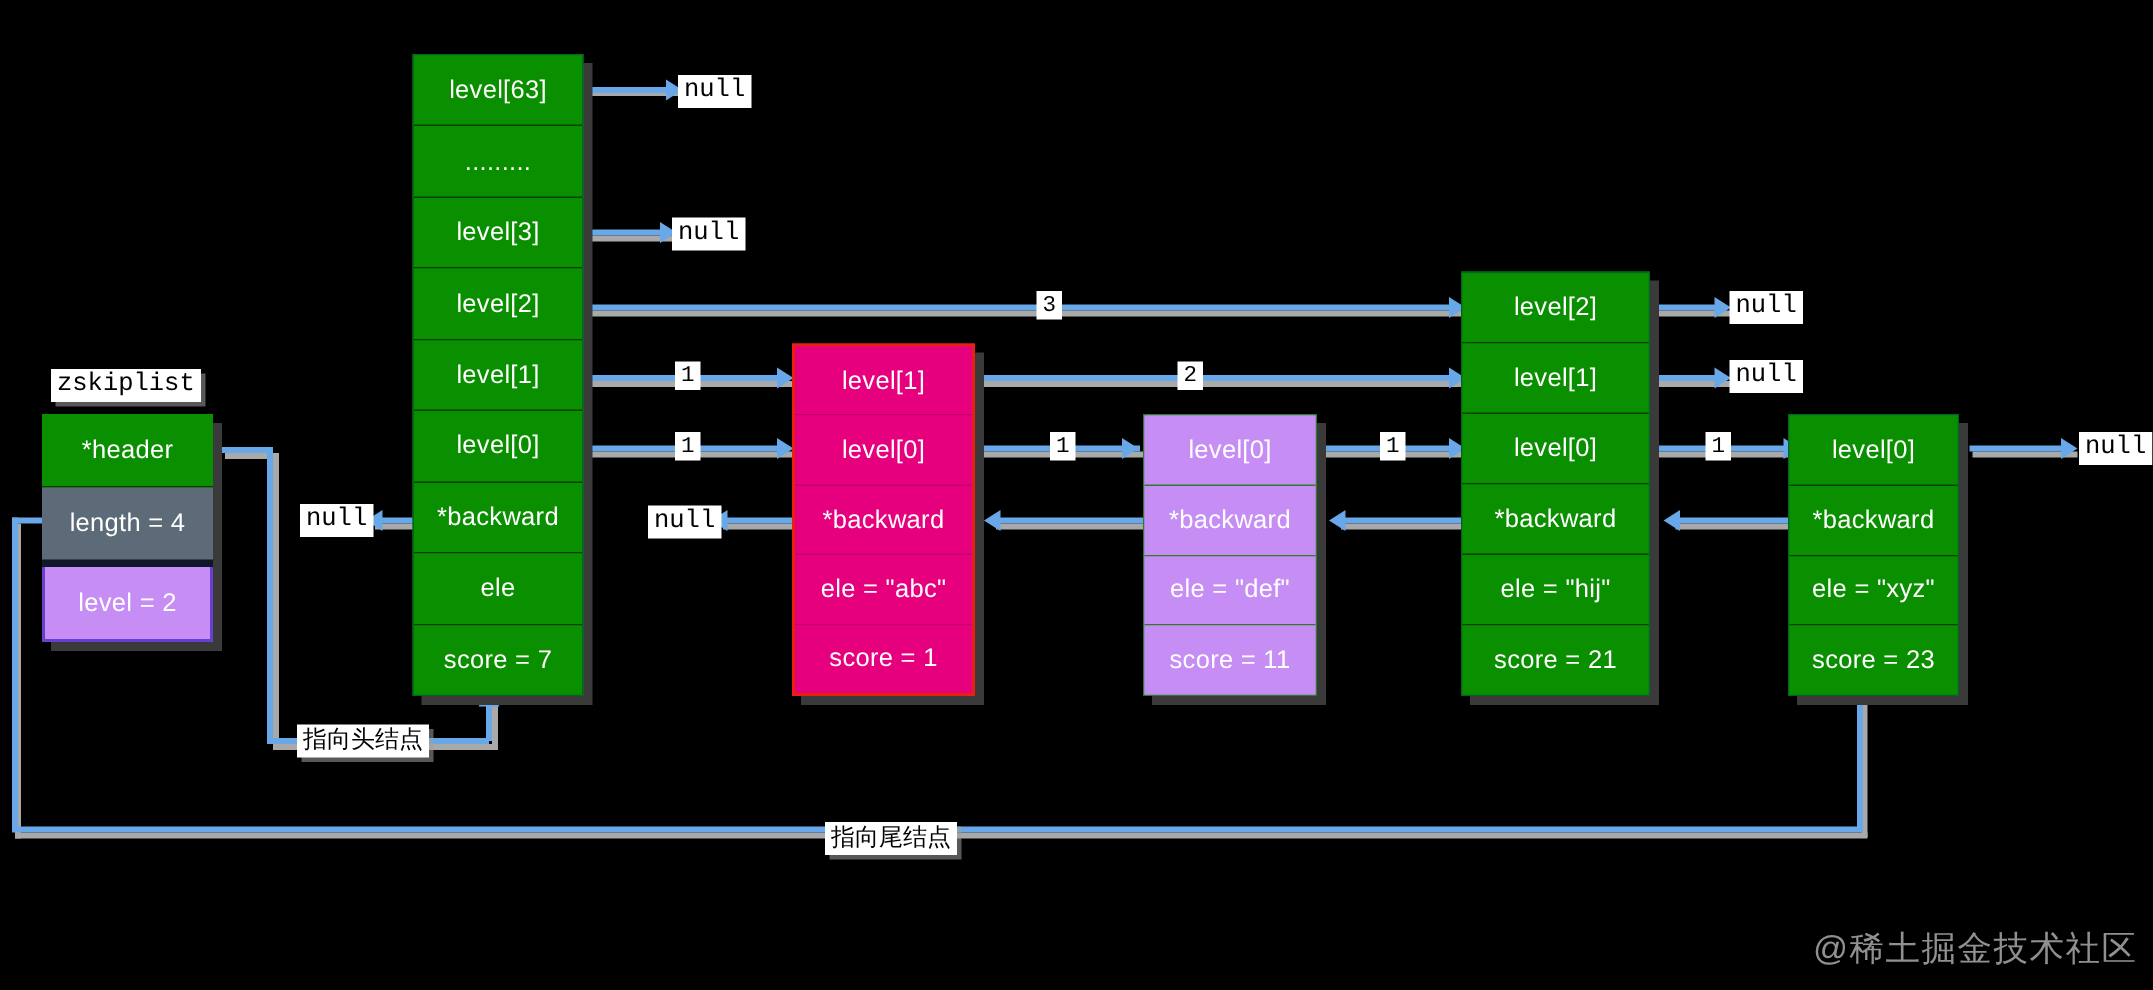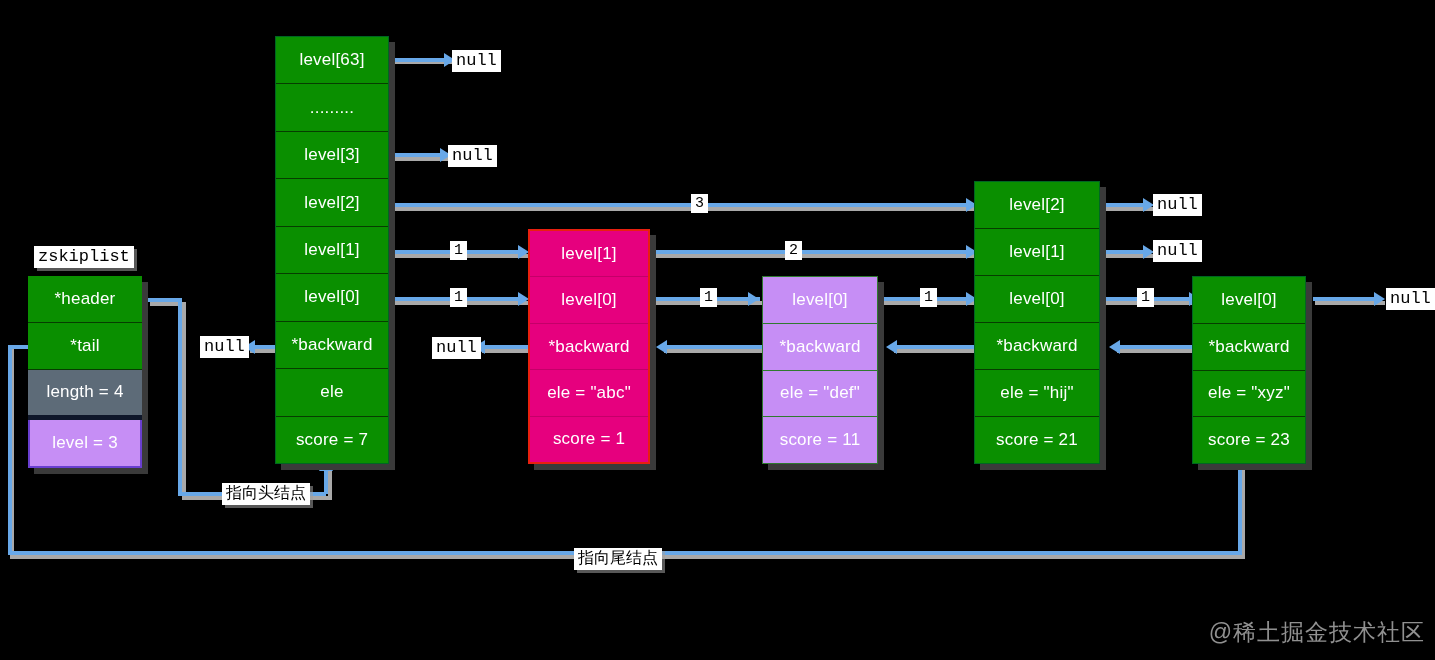--- a/index.html
+++ b/index.html
@@ -27,21 +27,21 @@
 
   
   .zsl .cell.c-green{background:#0a8f00;border-bottom:1px solid #063d00;}
   .zsl .cell.c-slate{background:#5d6b78;border-bottom:5px solid #0f172a;}
   .zsl .cell.c-violet{background:#c68ef5;border:2px solid #6a3fd0;border-top:none;}
 
   
   .tag{position:absolute;background:#fff;color:#000;z-index:9;
        font-family:"Liberation Mono","DejaVu Sans Mono",monospace;font-size:17px;
        padding:1px 4px;line-height:20px;white-space:nowrap;}
-  .tag.sans{font-family:Liberation Mono, monospace;font-size:16px;margin-left:24px;}
+  .tag.sans{font-family:Liberation Sans, sans-serif;font-size:16px;}
   .tag.num{font-size:15px;padding:0 4px;line-height:19px;}
   .tag.shadow-lite{box-shadow:3px 3px 0 rgba(160,160,160,.55);}
 
   
   .ln{position:absolute;background:#68a8e8;z-index:3;}
   .ln.h{height:4px;}
   .ln.v{width:4px;}
   .lns{position:absolute;background:#a9a9a9;z-index:2;}
   .lns.h{height:4px;}
   .lns.v{width:4px;}
@@ -139,27 +139,26 @@
 
   <div class="lns v" style="left:10px;top:349px;height:210px;"></div>
   <div class="lns h" style="left:10px;top:555px;width:1235px;"></div>
   <div class="lns v" style="left:1241px;top:470px;height:88px;"></div>
   <div class="ln h" style="left:8px;top:345px;width:28px;"></div>
   <div class="ln v" style="left:8px;top:345px;height:208px;"></div>
   <div class="ln h" style="left:8px;top:551px;width:1234px;"></div>
   <div class="ln v" style="left:1238px;top:468px;height:85px;"></div>
   <div class="ar u" style="left:1233px;top:458px;"></div>
 
-  <div class="node zsl" style="left:28px;top:276px;width:114px;height:192px;">
+  <div class="node zsl" style="left:28px;top:276px;width:114px;height:152px;">
     <div class="shadow"></div>
     <div class="body" style="background:#0a8f00;border:none;">
       <div class="cell c-green">*header</div>
-      <div class="cell c-green">*tail</div>
       <div class="cell c-slate">length = 4</div>
-      <div class="cell c-violet">level = 3</div>
+      <div class="cell c-violet">level = 2</div>
     </div>
   </div>
 
   <div class="node green" style="left:275px;top:36px;width:114px;height:428px;">
     <div class="shadow"></div>
     <div class="body">
       <div class="cell">level[63]</div>
       <div class="cell">.........</div>
       <div class="cell">level[3]</div>
       <div class="cell">level[2]</div>

